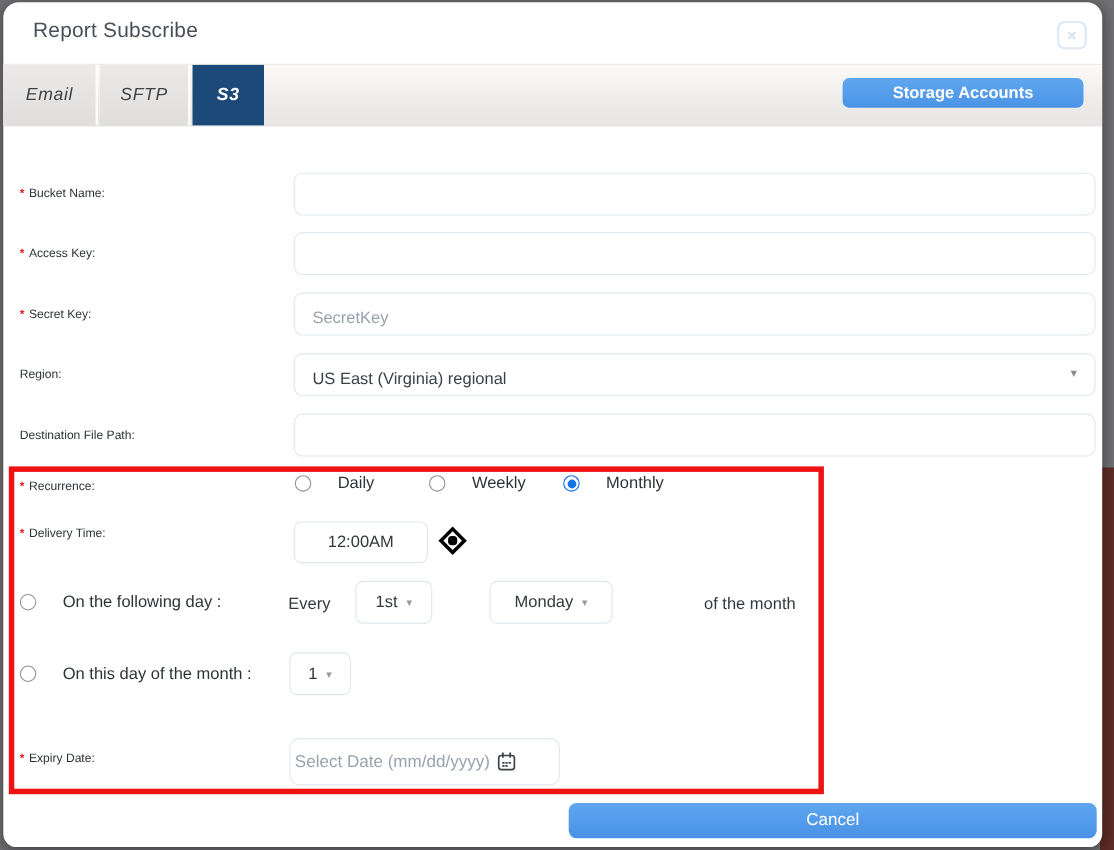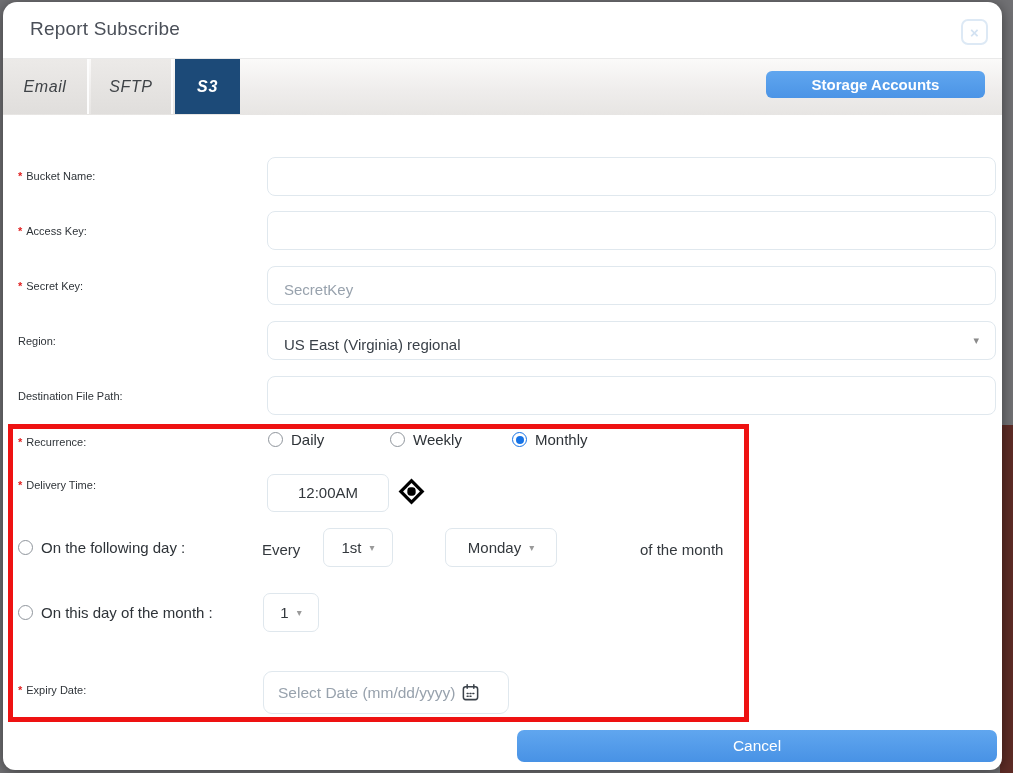--- a/index.html
+++ b/index.html
@@ -68,21 +68,21 @@
   .placeholder { color:#98a2ad; }
   .caret {
     position:absolute; right:16px; top:0; color:#8a8a8a; font-size:11px; line-height:37px;
   }
   .sel-caret { color:#9a9a9a; font-size:10px; margin-left:8px; }
   .red-box {
     position:absolute; left:5px; top:422px; width:741px; height:298px;
     border:5px solid #ee1212; pointer-events:none;
   }
   .radio-opt {
-    position:absolute; display:flex; align-items:center; gap:8px;
+    position:absolute; display:flex; align-items:center; gap:24px;
     font-size:15px; color:#2e3338; cursor:pointer;justify-content:center;
   }
   .radio {
     width:15px; height:15px; border-radius:50%;
     border:1.5px solid #8f959c; background:#fff; flex:0 0 auto; position:relative;
   }
   .radio.selected { border-color:#1673e6; }
   .radio.selected::after {
     content:""; position:absolute; left:2.5px; top:2.5px; width:8px; height:8px;
     border-radius:50%; background:#1673e6;
@@ -95,21 +95,21 @@
   .spinner-icon { position:absolute; left:395px; top:476px; width:27px; height:27px; cursor:pointer; }
   .mini-select {
     position:absolute; height:39px; border:1px solid #dfe7ed; border-radius:7px;
     background:#fff; display:flex; align-items:center; justify-content:center;
     font-size:15px; color:#33383d; cursor:pointer;
   }
   .inline-text { position:absolute; font-size:15px; color:#33383d; }
   .expiry-field {
     position:absolute; left:260px; top:669px; width:246px; height:43px;
     border:1px solid #e0e8ee; border-radius:9px; background:#fff;
-    display:flex; align-items:center; gap:6px; padding:0 14px;
+    display:flex; align-items:center; gap:6px; padding:0 4px;
     font-size:15.5px; cursor:pointer;
   }
   .action-btn {
     position:absolute; top:728px; width:480px; height:32px;
     background:linear-gradient(180deg,#60a6ef 0%,#4892e5 100%);
     border:none; border-radius:7px; color:#fff; font-size:15.5px;
     font-family:"Liberation Sans",sans-serif; cursor:pointer;
   }
   .submit-btn { left:13px; }
   .cancel-btn { left:514px; }

